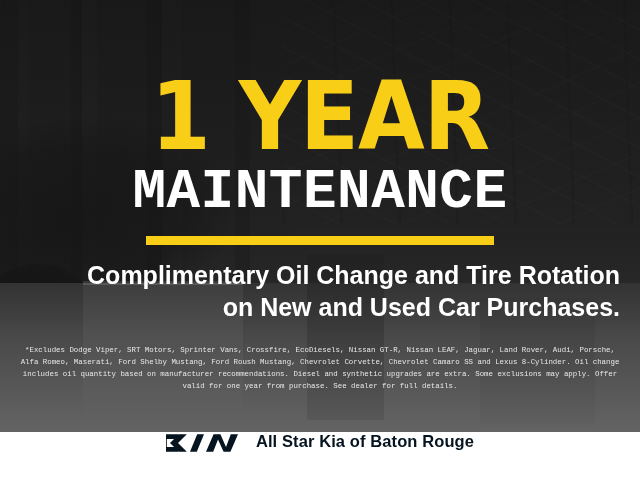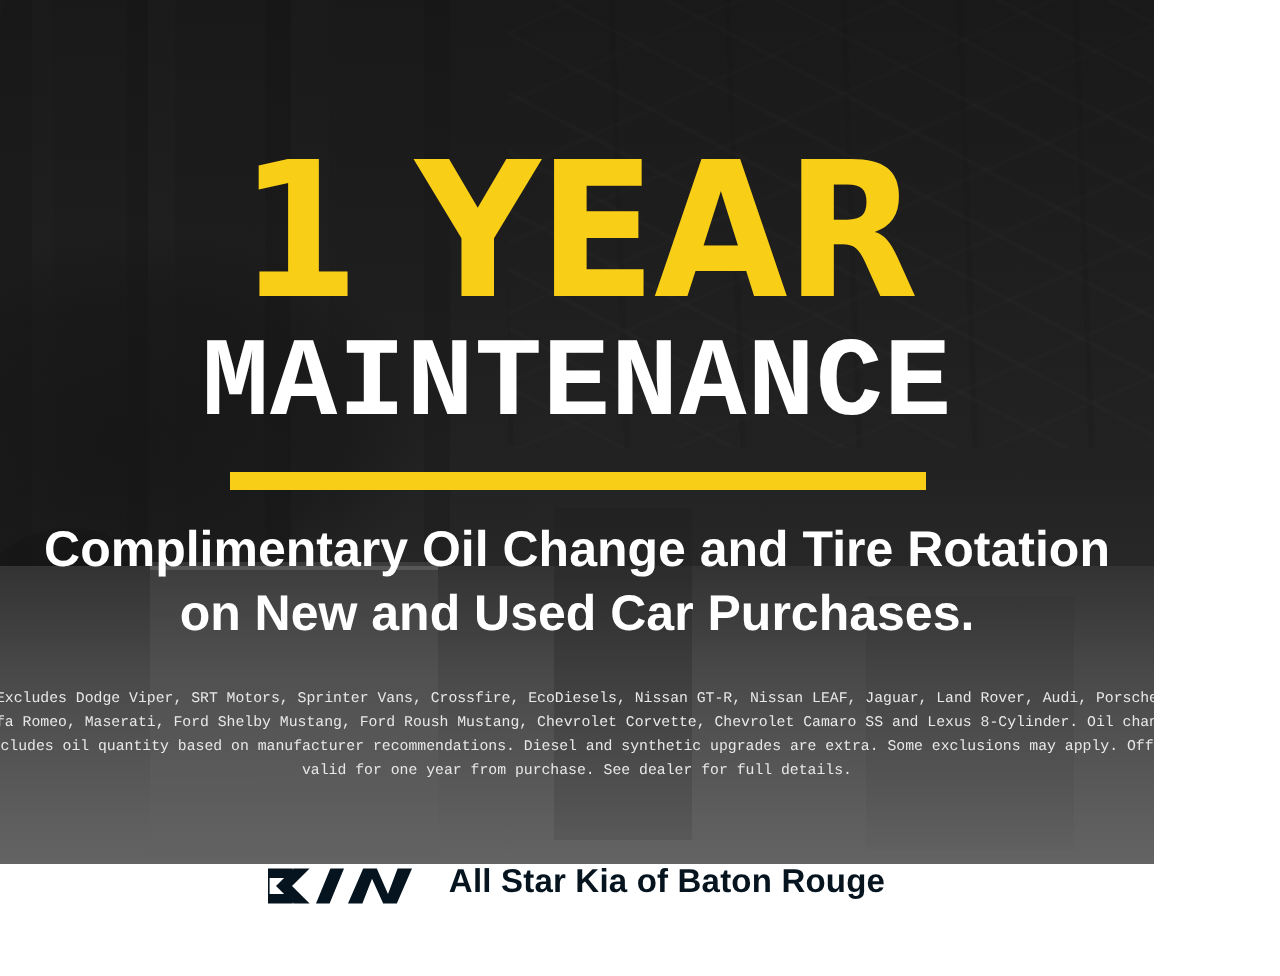--- a/index.html
+++ b/index.html
@@ -7,21 +7,21 @@
     padding: 0;
     background: #ffffff;
   }
   body {
     font-family: "Liberation Sans", sans-serif;
     -webkit-font-smoothing: antialiased;
   }
 
   .ad-banner {
     position: relative;
-    width: 577px;
+    width: 640px;
     height: 488px;
     overflow: hidden;
     background: #2b2b2b;
   }
 
   
   .bg-photo {
     position: absolute;
     inset: 0;
     overflow: hidden;
@@ -156,21 +156,21 @@
   .divider {
     margin-top: 16px;
     width: 348px;
     height: 9px;
     background: #f9ce17;
   }
 
   .offer-text {
     margin-top: 14px;
     width: 600px;
-    text-align: center;
+    text-align: right;
     color: #ffffff;
     font-size: 25px;
     font-weight: 700;
     line-height: 1.28;
     font-family: "Liberation Sans", sans-serif;
   }
 
   .disclaimer {
     margin-top: 22px;
     width: 612px;

